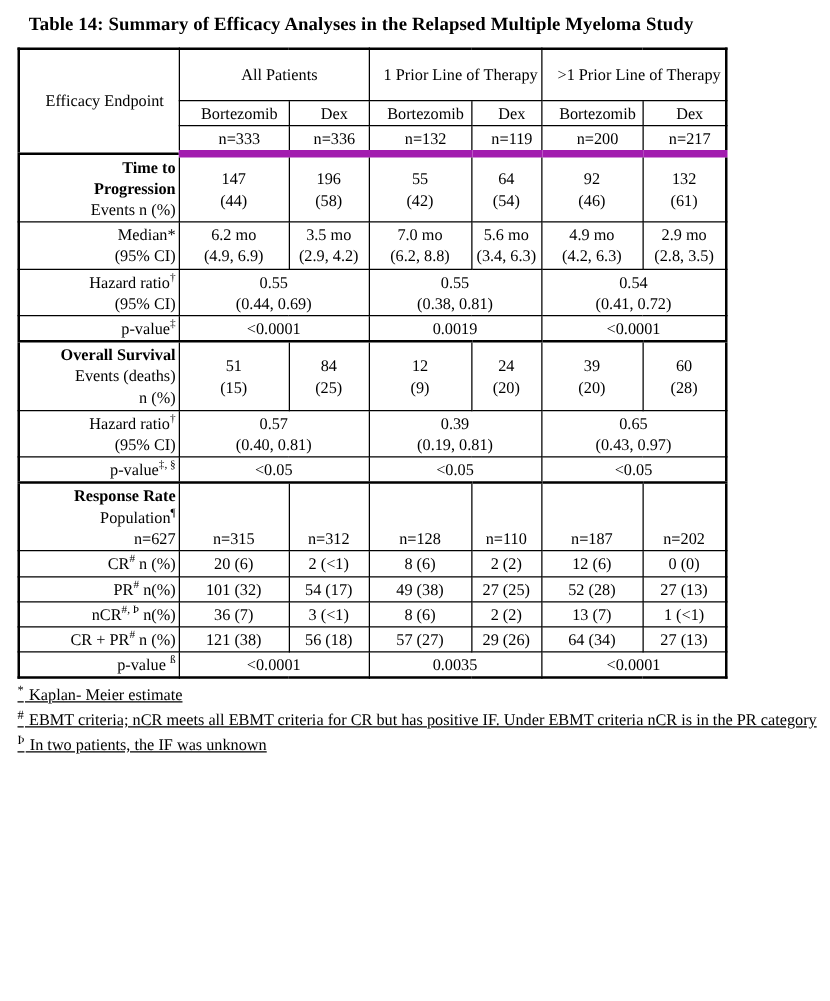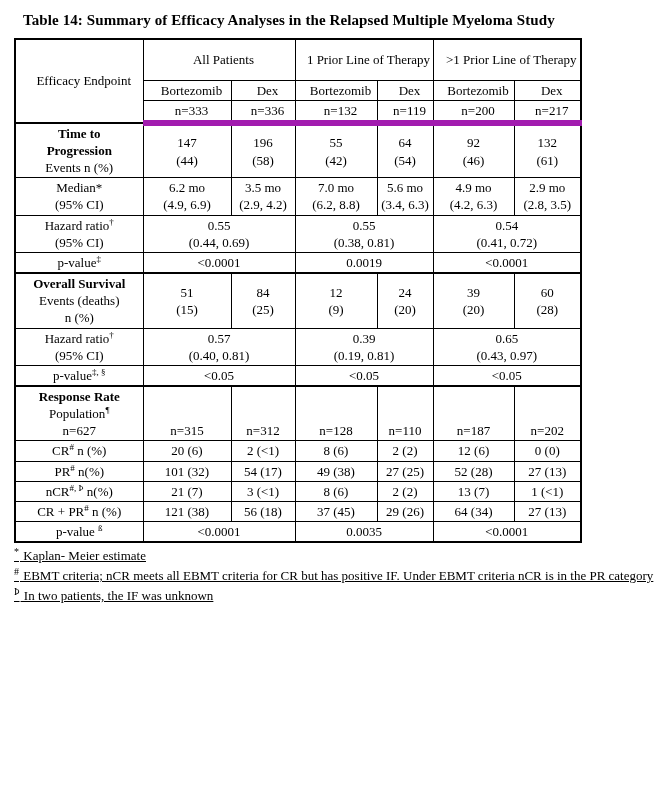--- a/index.html
+++ b/index.html
@@ -35,21 +35,21 @@
     font-size: 13px;
     line-height: 1.32;
     padding: 1px 2px;
     vertical-align: middle;
     overflow: hidden;
   }
   thead th { font-weight: normal; text-align: center; padding-left: 11px; }
   thead tr.group-row th { height: 41px; }
   thead tr.drug-row th, thead tr.n-row th { height: 20px; }
   thead tr.n-row th { border-bottom: 6px solid #a21caf; margin-left: 12px; }
-  td.label { text-align: center; padding-left: 2px; }
+  td.label { text-align: right; padding-left: 2px; }
   td.val { text-align: center; white-space: pre-line; }
   td.bottom { vertical-align: bottom; margin-left: 32px; }
   tr.section > td { border-top: 2px solid #000; }
   .b { font-weight: bold; }
   sup { font-size: 9px; line-height: 0; }
   .footnotes { margin-top: 5px; width: 644px; text-decoration: underline; }
   .fn {
     font-size: 13px;
     line-height: 1.26;
     margin-bottom: 3.5px;
@@ -194,32 +194,32 @@
           <td class="label"><span>PR</span><sup>#</sup><span> n(%)</span></td>
           <td class="val">101 (32)</td>
           <td class="val">54 (17)</td>
           <td class="val">49 (38)</td>
           <td class="val">27 (25)</td>
           <td class="val">52 (28)</td>
           <td class="val">27 (13)</td>
         </tr>
         <tr>
           <td class="label"><span>nCR</span><sup>#, Þ</sup><span> n(%)</span></td>
-          <td class="val">21 (7)</td>
+          <td class="val">36 (7)</td>
           <td class="val">3 (&lt;1)</td>
           <td class="val">8 (6)</td>
           <td class="val">2 (2)</td>
           <td class="val">13 (7)</td>
           <td class="val">1 (&lt;1)</td>
         </tr>
         <tr>
           <td class="label"><span>CR + PR</span><sup>#</sup><span> n (%)</span></td>
           <td class="val">121 (38)</td>
           <td class="val">56 (18)</td>
-          <td class="val">37 (45)</td>
+          <td class="val">57 (27)</td>
           <td class="val">29 (26)</td>
           <td class="val">64 (34)</td>
           <td class="val">27 (13)</td>
         </tr>
         <tr>
           <td class="label"><span>p-value </span><sup>ß</sup></td>
           <td class="val" colspan="2">&lt;0.0001</td>
           <td class="val" colspan="2">0.0035</td>
           <td class="val" colspan="2">&lt;0.0001</td>
         </tr>

